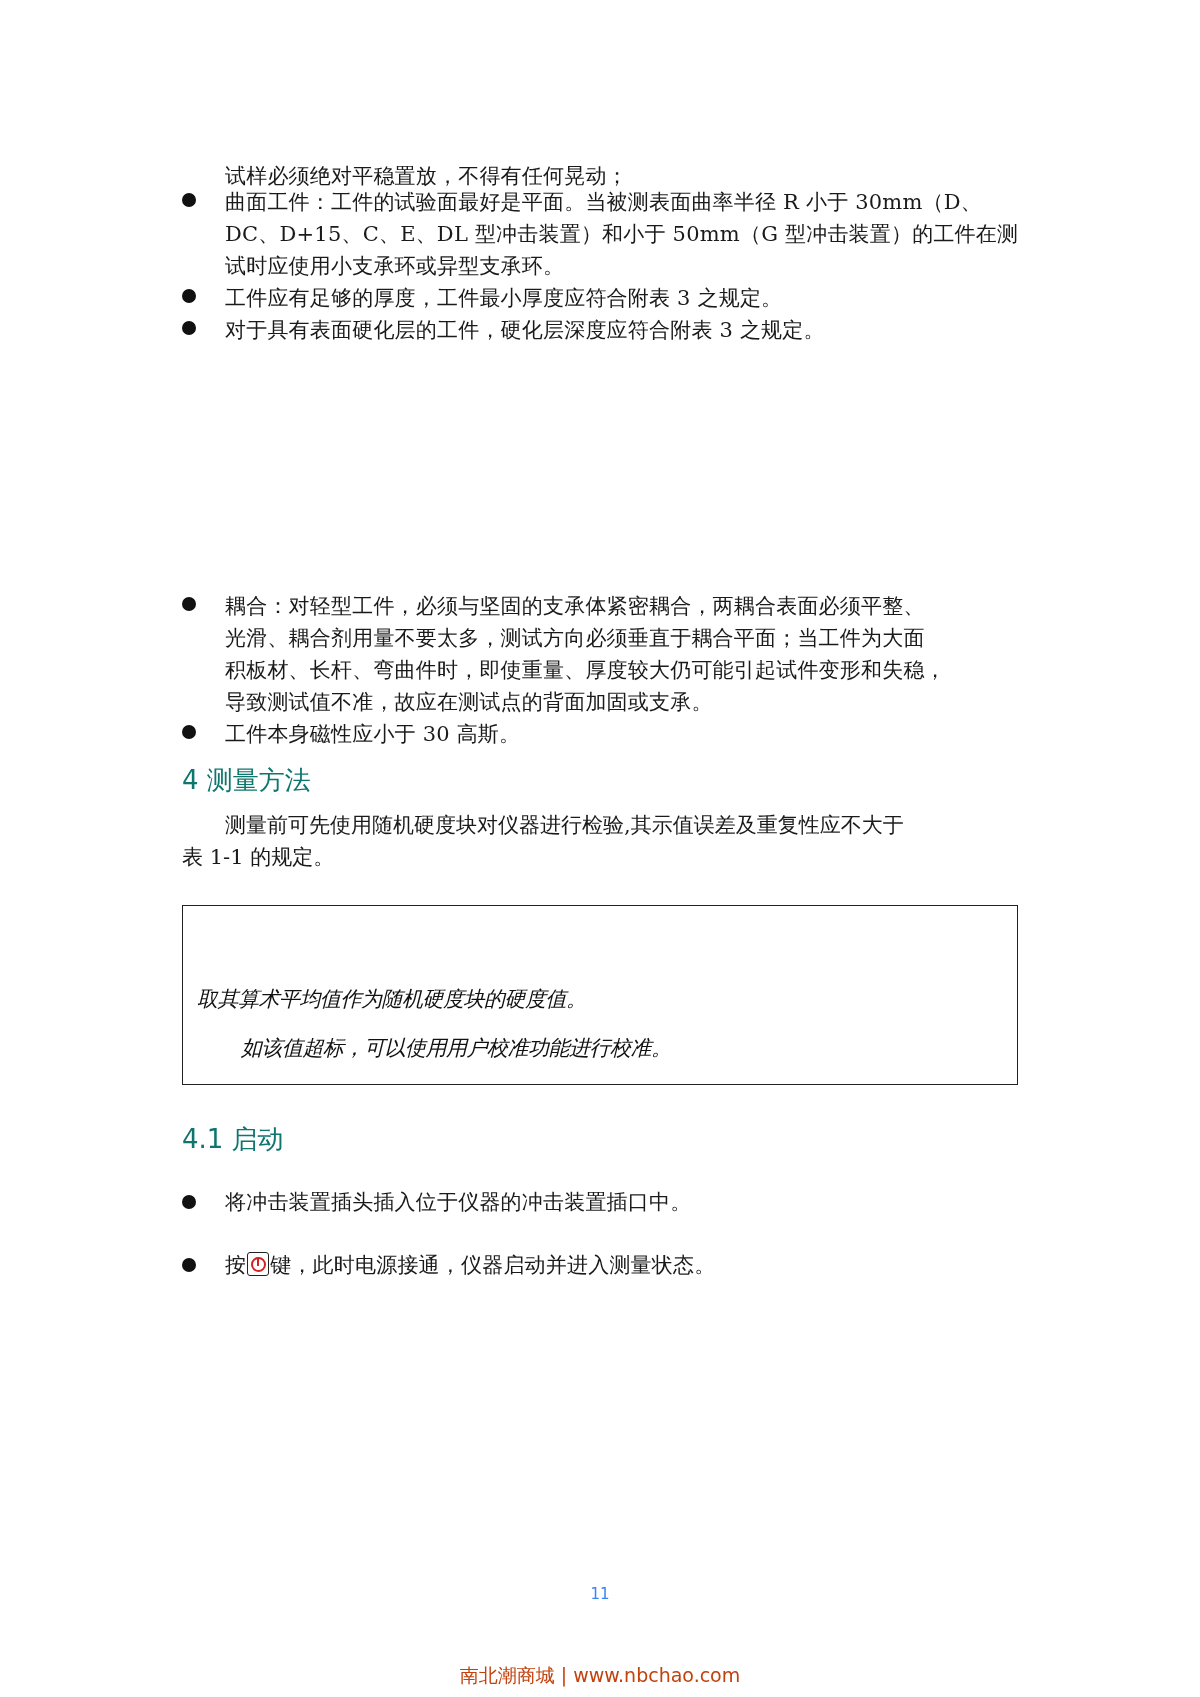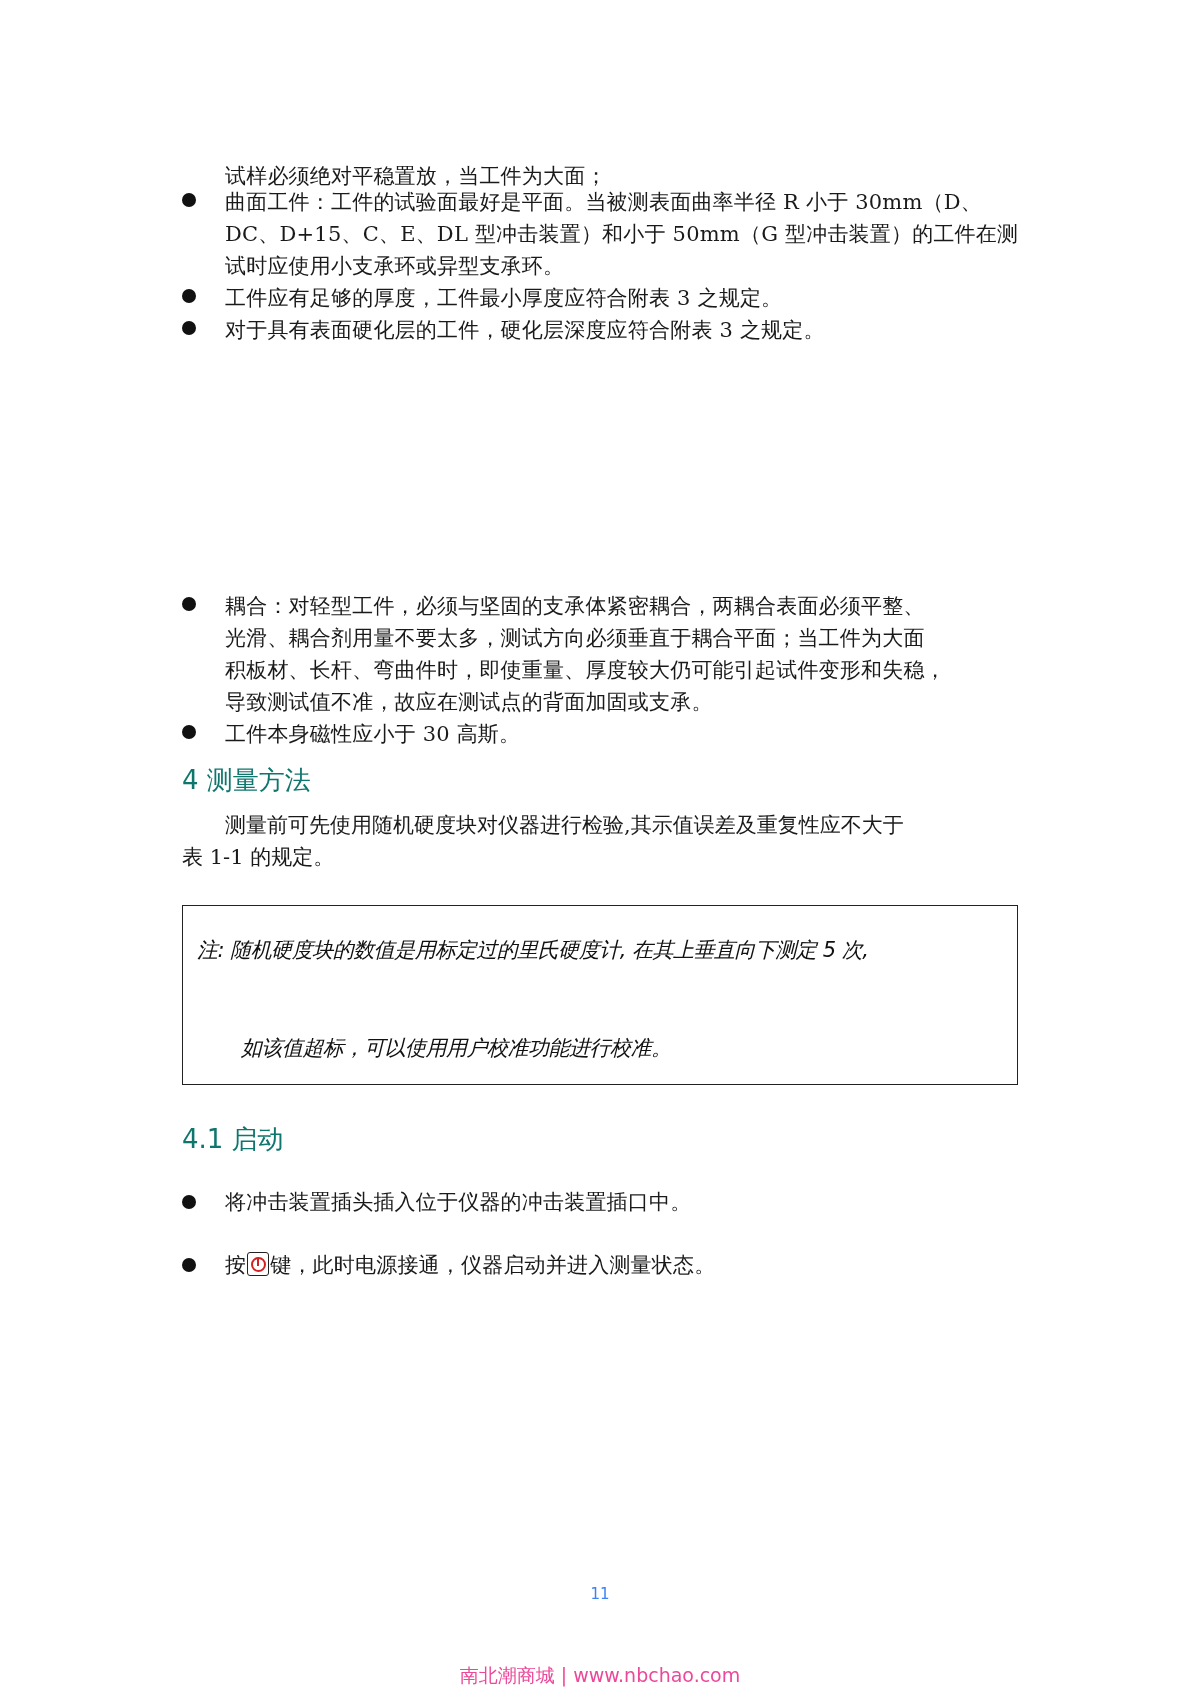--- a/index.html
+++ b/index.html
@@ -45,28 +45,28 @@
     .power-key::after {
       content: ""; position: absolute; left: 9px; top: 6px; width: 2px; height: 7px;
       background: #d42020;
     }
     .page-num {
       position: absolute; left: 0; width: 1200px; top: 1585px; text-align: center;
       font-family: "DejaVu Sans", "Liberation Sans", sans-serif; font-size: 15px; color: #3b82f6;
     }
     .footer {
       position: absolute; left: 0; width: 1200px; top: 1663px; text-align: center;
-      font-family: "DejaVu Sans", "Liberation Sans", sans-serif; font-size: 19px; color: #ec4899;
+      font-family: "DejaVu Sans", "Liberation Sans", sans-serif; font-size: 19px; color: #c2410c;
     }
   </style>
 </head>
 <body>
 
 <div>
-  <div class="line" style="top:160px;">试样必须绝对平稳置放，当工件为大面；</div>
+  <div class="line" style="top:160px;">试样必须绝对平稳置放，不得有任何晃动；</div>
 
   <div class="bullet" style="top:193px;"></div>
   <div class="line" style="top:186px;">曲面工件：工件的试验面最好是平面。当被测表面曲率半径 R 小于 30mm（D、</div>
   <div class="line" style="top:218px;">DC、D+15、C、E、DL 型冲击装置）和小于 50mm（G 型冲击装置）的工件在测</div>
   <div class="line" style="top:250px;">试时应使用小支承环或异型支承环。</div>
 
   <div class="bullet" style="top:289px;"></div>
   <div class="line" style="top:282px;">工件应有足够的厚度，工件最小厚度应符合附表 3 之规定。</div>
 
   <div class="bullet" style="top:321px;"></div>
@@ -80,21 +80,21 @@
 
   <div class="bullet" style="top:725px;"></div>
   <div class="line" style="top:718px;">工件本身磁性应小于 30 高斯。</div>
 </div>
 
 <div class="heading" style="top:762px;">4 测量方法</div>
 <div class="para" style="left:225px; top:809px;">测量前可先使用随机硬度块对仪器进行检验,其示值误差及重复性应不大于</div>
 <div class="para" style="left:182px; top:841px;">表 1-1 的规定。</div>
 
 <div class="note-box">
-  <div class="note-line" style="top:29px;">注: 随机硬度块的数值是用标定过的里氏硬度计, 在其上垂直向下测定 5 次,</div>
+  <div class="note-line" style="top:78px;">取其算术平均值作为随机硬度块的硬度值。</div>
   <div class="note-line" style="top:127px;margin-left:44px;">如该值超标，可以使用用户校准功能进行校准。</div>
 </div>
 
 <div class="heading" style="top:1121px;">4.1 启动</div>
 
 <div class="bullet" style="top:1195px;"></div>
 <div class="line" style="top:1186px;">将冲击装置插头插入位于仪器的冲击装置插口中。</div>
 
 <div class="bullet" style="top:1258px;"></div>
 <div class="line" style="top:1249px;">

